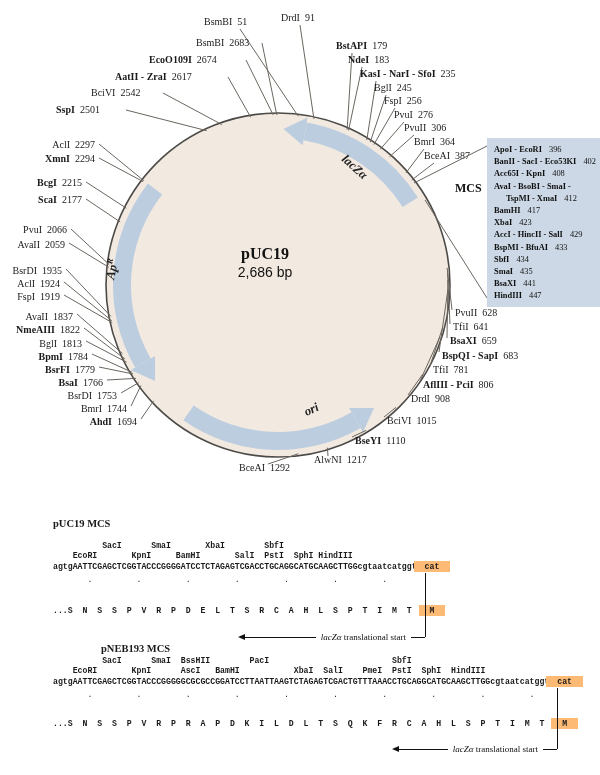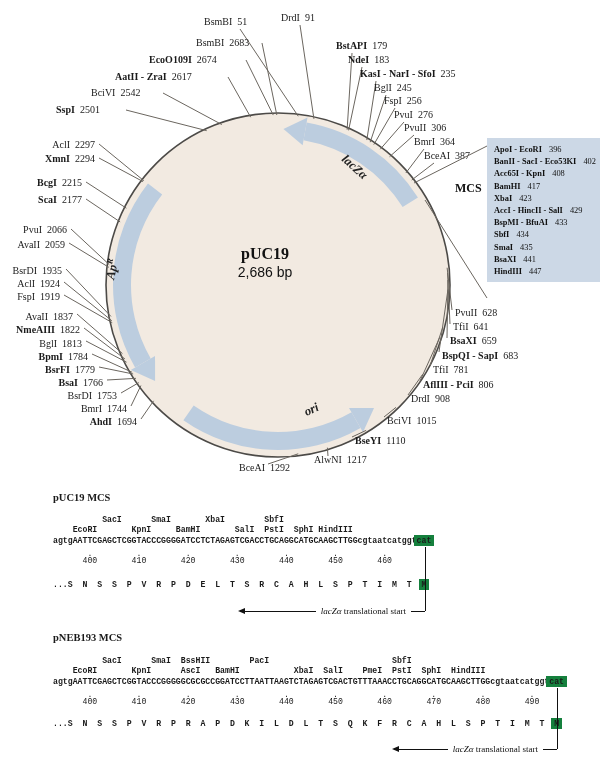--- a/index.html
+++ b/index.html
@@ -18,21 +18,21 @@
   
   .seqblock{position:absolute;left:53px;width:545px;height:135px;color:#1a1a1a;}
   .seqblock .bt{position:absolute;left:0;font-weight:bold;font-size:10.5px;
                 font-family:"Liberation Serif", serif;white-space:nowrap;}
   .seqblock pre{position:absolute;left:0;margin:0;font-family:"Liberation Mono", monospace;
                 font-size:8.2px;line-height:10px;letter-spacing:0;}
   .rowenz{font-weight:bold;}
   .rowseq{font-weight:bold;}
   .rowdots{line-height:6px;font-size:8px;}
   .rowaa{font-weight:600;}
-  .hl{background:#15803d;padding:1px 3px;margin:0 -3px;}
+  .hl{background:#fdba74;padding:1px 11px;margin:0 -3px;}
   .annot{position:absolute;display:flex;align-items:center;height:8px;}
   .annot .tri{width:0;height:0;border-top:3px solid transparent;border-bottom:3px solid transparent;
               border-right:7px solid #111;}
   .annot .ln{flex:1;height:1px;background:#111;}
   .annot .ln2{flex:0 0 14px;height:1px;background:#111;}
   .annot .atext{font-family:"Liberation Serif", serif;font-size:9px;white-space:nowrap;
                 padding:0 5px;color:#111;}
   .vline{position:absolute;width:1px;background:#111;}
 </style>
 </head>
@@ -151,54 +151,53 @@
   <text x="265" y="277" text-anchor="middle" style="font-family:'Liberation Sans',sans-serif;font-size:14px;fill:#111">2,686 bp</text>
   <line x1="414" y1="183" x2="487" y2="146" class="leader"></line>
   <line x1="425" y1="200" x2="487" y2="298" class="leader"></line>
   <text x="455" y="192" style="font-family:'Liberation Serif',serif;font-weight:bold;font-size:12px;fill:#111">MCS</text>
 </svg>
 
 <div id="mcs-box" style="background:#ccd8e6;">
     <div class="mcs-row"><span class="mn">ApoI - EcoRI</span><span class="mp">396</span></div>
     <div class="mcs-row"><span class="mn">BanII - SacI - Eco53KI</span><span class="mp">402</span></div>
     <div class="mcs-row"><span class="mn">Acc65I - KpnI</span><span class="mp">408</span></div>
+    <div class="mcs-row"><span class="mn">AvaI - BsoBI - SmaI -</span><br><span class="mn2">TspMI - XmaI</span><span class="mp">412</span></div>
     <div class="mcs-row"><span class="mn">BamHI</span><span class="mp">417</span></div>
     <div class="mcs-row"><span class="mn">XbaI</span><span class="mp">423</span></div>
     <div class="mcs-row"><span class="mn">AccI - HincII - SalI</span><span class="mp">429</span></div>
     <div class="mcs-row"><span class="mn">BspMI - BfuAI</span><span class="mp">433</span></div>
     <div class="mcs-row"><span class="mn">SbfI</span><span class="mp">434</span></div>
     <div class="mcs-row"><span class="mn">SmaI</span><span class="mp">435</span></div>
     <div class="mcs-row"><span class="mn">BsaXI</span><span class="mp">441</span></div>
     <div class="mcs-row"><span class="mn">HindIII</span><span class="mp">447</span></div>
   </div>
 
-<div class="seqblock" style="top:490px;">
+<div class="seqblock" style="top:516px;">
   <div class="bt" style="top:2px;">pUC19 MCS</div>
   <pre class="rowenz" style="top:25px;">          SacI      SmaI       XbaI        SbfI</pre>
   <pre class="rowenz" style="top:35px;">    EcoRI       KpnI     BamHI       SalI  PstI  SphI HindIII</pre>
   <pre class="rowseq" style="top:46px;"><span>agtgAATTCGAGCTCGGTACCCGGGGATCCTCTAGAGTCGACCTGCAGGCATGCAAGCTTGGcgtaatcatggt</span><span class="hl">cat</span></pre>
   <pre class="rowdots" style="top:59px;">       .         .         .         .         .         .         .</pre>
-  <pre style="top:66px;">      400       410       420       430       440       450       460</pre>
   <pre class="rowaa" style="top:90px;"><span>...S  N  S  S  P  V  R  P  D  E  L  T  S  R  C  A  H  L  S  P  T  I  M  T  </span><span class="hl">M</span></pre>
   <div class="vline" style="left:372px;top:57px;height:64px;"></div>
   <div class="annot" style="left:185px;top:117px;width:187px;">
     <div class="tri"></div>
     <div class="ln"></div>
     <span class="atext"><i>lacZα</i><span> translational start</span></span>
     <div class="ln2"></div>
   </div>
 </div>
 
 <div class="seqblock" style="top:631px;">
-  <div class="bt" style="top:1px;">pNEB193 MCS</div>
+  <div class="bt" style="top:12px;margin-left:48px;">pNEB193 MCS</div>
   <pre class="rowenz" style="top:25px;">          SacI      SmaI  BssHII        PacI                         SbfI</pre>
   <pre class="rowenz" style="top:35px;">    EcoRI       KpnI      AscI   BamHI           XbaI  SalI    PmeI  PstI  SphI  HindIII</pre>
   <pre class="rowseq" style="top:46px;"><span>agtgAATTCGAGCTCGGTACCCGGGGGCGCGCCGGATCCTTAATTAAGTCTAGAGTCGACTGTTTAAACCTGCAGGCATGCAAGCTTGGcgtaatcatggt</span><span class="hl">cat</span></pre>
   <pre class="rowdots" style="top:59px;">       .         .         .         .         .         .         .         .         .         .</pre>
-  <pre style="top:66px;">      400       410       420       430       440       450       460       470       480       490</pre>
   <pre class="rowaa" style="top:88px;"><span>...S  N  S  S  P  V  R  P  R  A  P  D  K  I  L  D  L  T  S  Q  K  F  R  C  A  H  L  S  P  T  I  M  T  </span><span class="hl">M</span></pre>
   <div class="vline" style="left:504px;top:57px;height:61px;"></div>
   <div class="annot" style="left:339px;top:114px;width:165px;">
     <div class="tri"></div>
     <div class="ln"></div>
     <span class="atext"><i>lacZα</i><span> translational start</span></span>
     <div class="ln2"></div>
   </div>
 </div>
 

